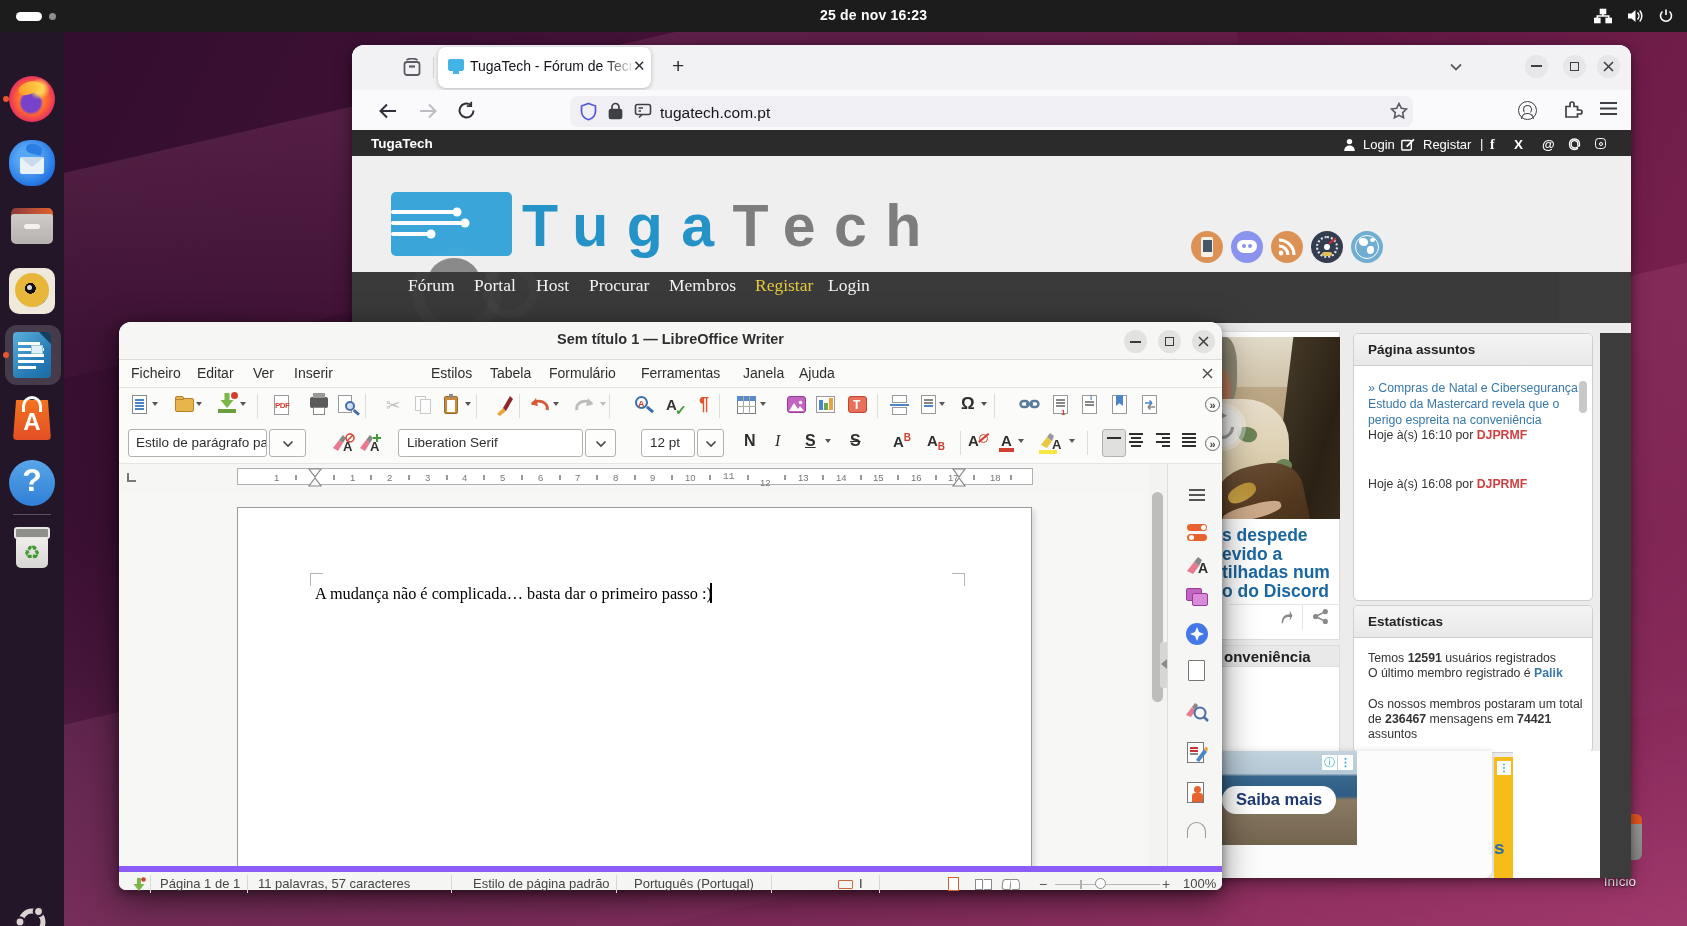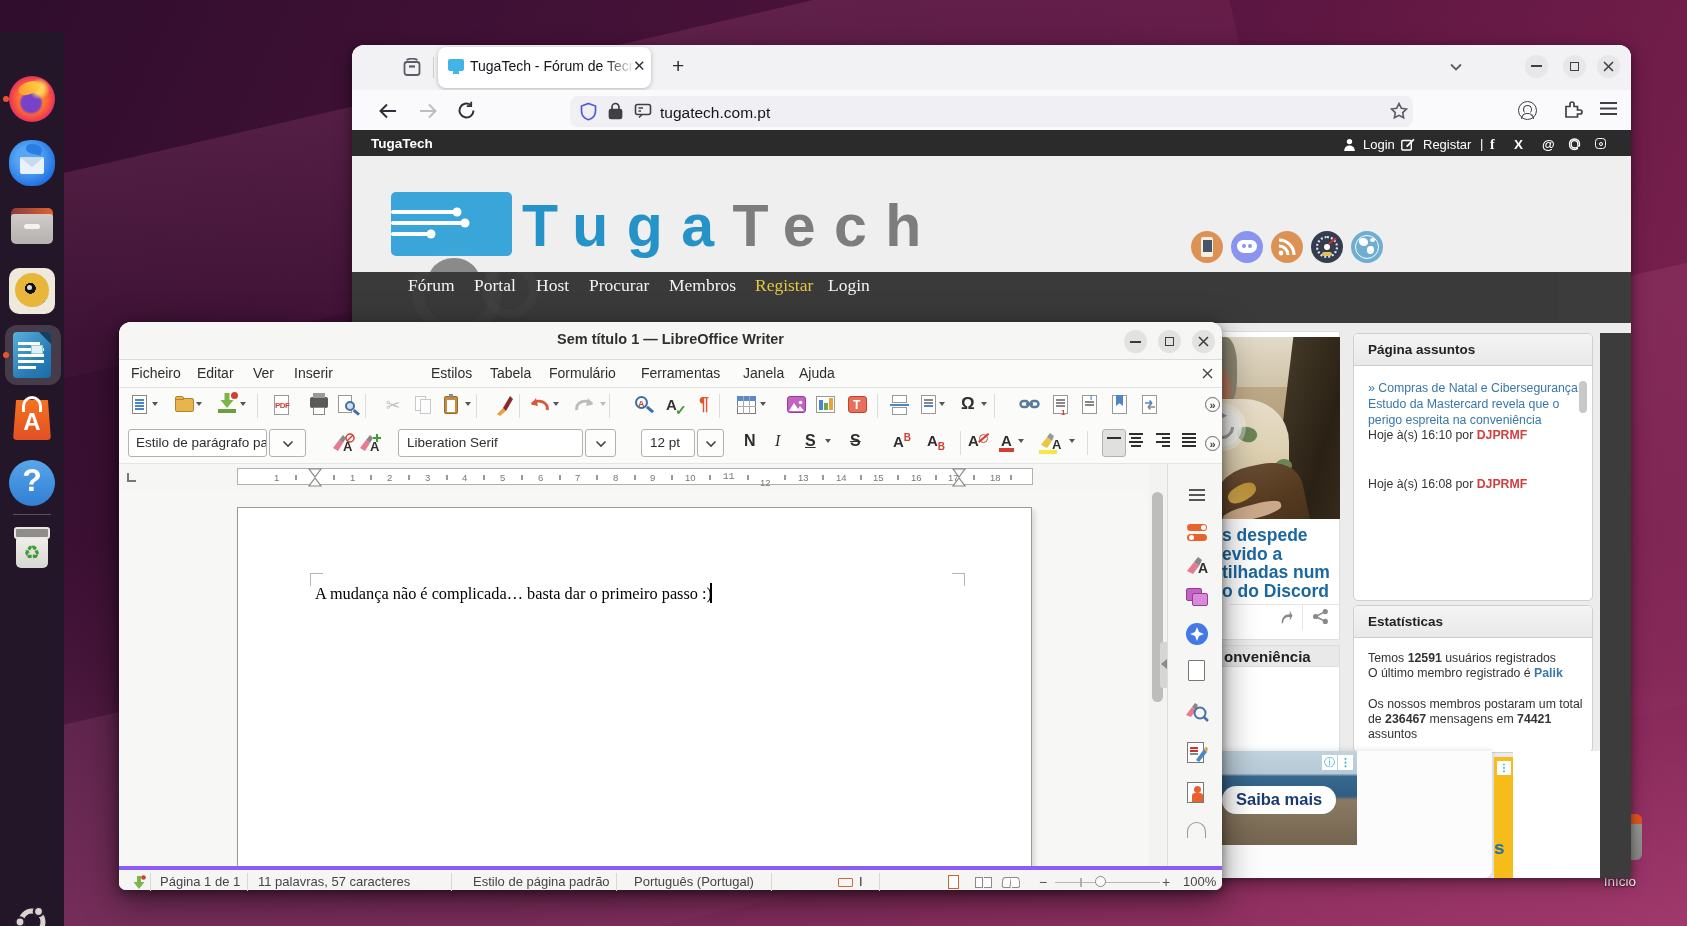--- a/index.html
+++ b/index.html
@@ -38,20 +38,41 @@
       <div class="band2"></div>
       <div class="band3"></div>
     </div>
 
   <div class="abs" style="left:1594px;top:814px;width:48px;height:48px;z-index:5;">
     <div class="abs" style="left:0;top:2px;width:48px;height:44px;border-radius:6px;background:linear-gradient(180deg,#9a9a98 0%,#8a8a88 100%);"></div>
     <div class="abs" style="left:0;top:0;width:48px;height:10px;border-radius:6px 6px 0 0;background:#e6561d;"></div>
   </div>
   <div class="abs" style="left:1580px;top:874px;width:80px;text-align:center;z-index:5;color:#fff;font-size:13.5px;text-shadow:0 1px 2px rgba(0,0,0,0.8);">Início</div>
 
+  <div id="topbar">
+    <div class="pill"></div>
+      <div class="dot"></div>
+    <div class="clock">25 de nov  16:23</div>
+
+    <svg class="abs" style="left:1594px;top:8px;" width="18" height="16" viewBox="0 0 18 16" fill="none" stroke="#fff" stroke-width="1.6">
+        <rect x="6.5" y="1.5" width="5" height="4" fill="#fff"></rect>
+        <rect x="0.8" y="10.5" width="5" height="4" fill="#fff"></rect>
+        <rect x="12.2" y="10.5" width="5" height="4" fill="#fff"></rect>
+        <path d="M9 5.5 L9 8 M3.3 10.5 L3.3 8 L14.7 8 L14.7 10.5"></path>
+      </svg>
+    <svg class="abs" style="left:1626px;top:8px;" width="18" height="16" viewBox="0 0 18 16" fill="#fff">
+        <path d="M2 5.5 L5.5 5.5 L9.5 2 L9.5 14 L5.5 10.5 L2 10.5 Z"></path>
+        <path d="M11.5 4.5 A5 5 0 0 1 11.5 11.5" stroke="#fff" stroke-width="1.5" fill="none"></path>
+        <path d="M13.7 2.6 A8 8 0 0 1 13.7 13.4" stroke="#fff" stroke-width="1.5" fill="none"></path>
+      </svg>
+    <svg class="abs" style="left:1658px;top:8px;" width="16" height="16" viewBox="0 0 16 16" fill="none" stroke="#fff" stroke-width="1.6">
+        <path d="M8 1.5 L8 7"></path>
+        <path d="M4.5 3.5 A5.5 5.5 0 1 0 11.5 3.5"></path>
+      </svg>
+  </div>
 
   <div id="dock">
 
     <div class="rundot" style="top:64px;"></div>
     <div class="dkic" style="top:44px;border-radius:50%;background:radial-gradient(circle at 66% 28%, #ffd456 0 10%, rgba(255,212,86,0) 24%),radial-gradient(circle at 48% 58%, #7741c9 0 26%, rgba(119,65,201,0) 34%),radial-gradient(circle at 50% 50%, #ff9d3c 18%, #ff6233 48%, #e22f63 72%, #8f2d8f 100%);"></div>
     <div class="abs" style="left:18px;top:50px;width:22px;height:12px;border-radius:50% 50% 40% 40%;background:linear-gradient(90deg,#ff9a2e,#ffce44);transform:rotate(-18deg);"></div>
 
     <div class="dkic" style="top:108px;border-radius:46%;background:radial-gradient(circle at 42% 40%, #55a6f5 0 30%, #1f6fe0 75%, #1358c8 100%);"></div>
     <div class="abs" style="left:20px;top:125px;width:24px;height:17px;background:#e9f1fb;border-radius:2px;"></div>
     <div class="abs" style="left:20px;top:125px;width:0;height:0;border-left:12px solid transparent;border-right:12px solid transparent;border-top:10px solid #c9d9ee;"></div>
@@ -603,21 +624,21 @@
       <svg class="abs" style="left:26px;top:282px;" width="14" height="16" viewBox="0 0 14 16">
           <path d="M2 14 L10 3 L13 6 L5 16 Z" fill="#4a86c8"></path>
           <path d="M10 3 L12 0.5 L14 2.5 L13 6 Z" fill="#e8a33d"></path>
         </svg>
       <div class="abs" style="left:19px;top:318px;width:17px;height:21px;background:#fff;border:1.4px solid #777;"></div>
       <div class="abs" style="left:26px;top:322px;width:7px;height:7px;border-radius:50%;background:#e8622d;"></div>
       <div class="abs" style="left:24px;top:329px;width:11px;height:9px;border-radius:3px 3px 0 0;background:#e8622d;"></div>
       <div class="abs" style="left:19px;top:358px;width:19px;height:16px;border-radius:10px 10px 0 0;border:1.6px solid #999;border-bottom:none;"></div>
     </div>
 
-    <div id="lostatus" class="abs" style="left:0;top:544px;width:1103px;height:24px;background:#f5f5f4;border-top:4px solid #8b5cf6;border-radius:0 0 7px 7px;font-size:13px;color:#454545;">
+    <div id="lostatus" class="abs" style="left:0;top:544px;width:1103px;height:24px;background:#f5f5f4;border-top:6px solid #8b5cf6;border-radius:0 0 7px 7px;font-size:13px;color:#454545;">
       <svg class="abs" style="left:13px;top:5px;" width="14" height="15" viewBox="0 0 14 15">
           <path d="M4 0 L8 0 L8 6 L11.5 6 L6 13 L0.5 6 L4 6 Z" fill="#7ab648" transform="translate(1,1)"></path>
           <circle cx="11.5" cy="2.5" r="2.3" fill="#d23f31"></circle>
         </svg>
       <div class="abs" style="left:31px;top:3px;width:1px;height:18px;background:#d8d8d6;"></div>
       <div class="abs" style="left:41px;top:4px;">Página 1 de 1</div>
       <div class="abs" style="left:128px;top:3px;width:1px;height:18px;background:#d8d8d6;"></div>
       <div class="abs" style="left:139px;top:4px;">11 palavras, 57 caracteres</div>
       <div class="abs" style="left:332px;top:3px;width:1px;height:18px;background:#d8d8d6;"></div>
       <div class="abs" style="left:354px;top:4px;">Estilo de página padrão</div>

